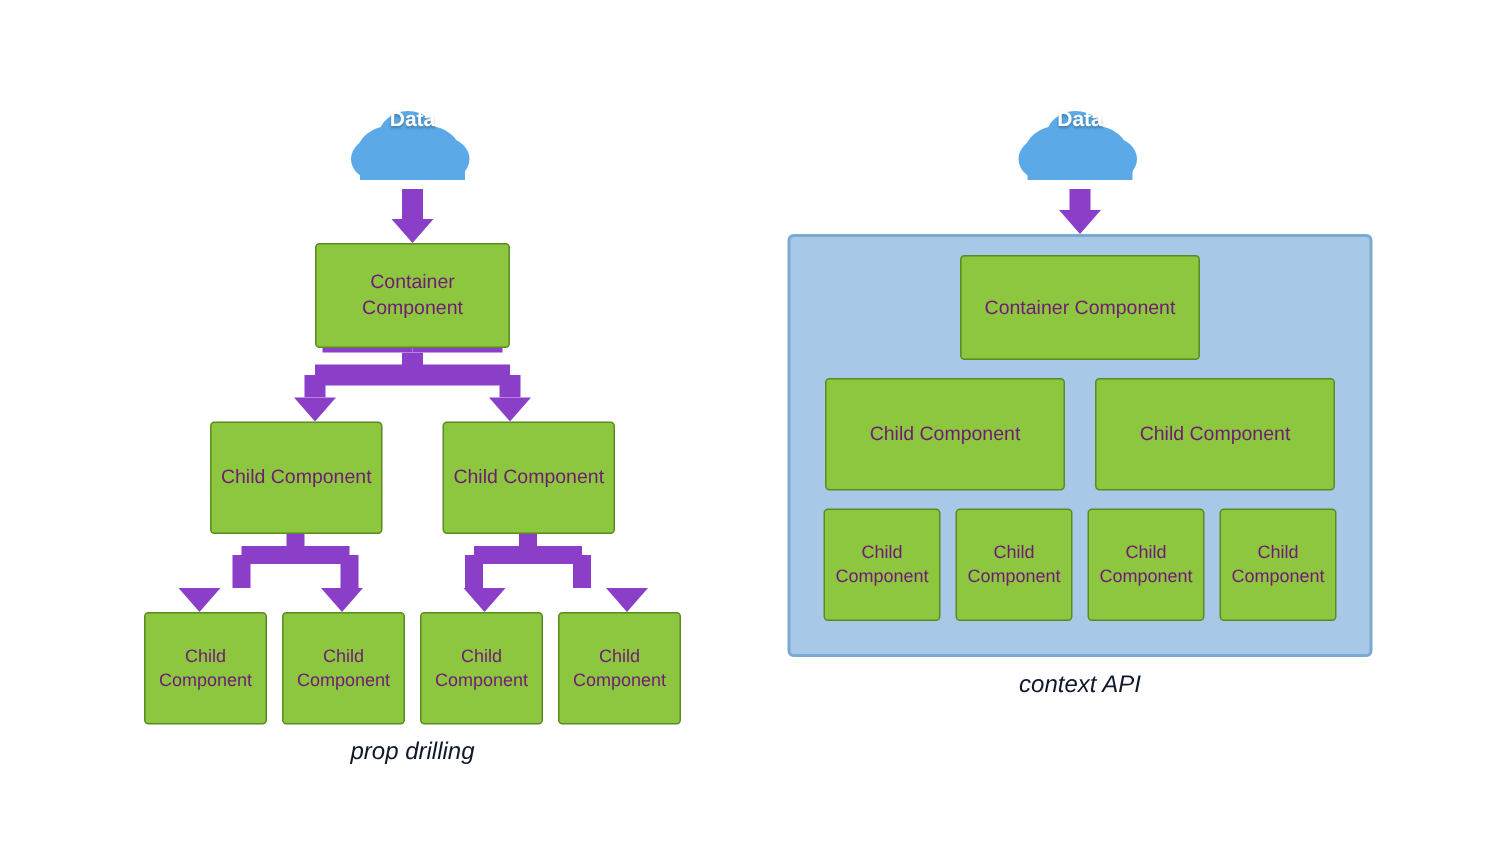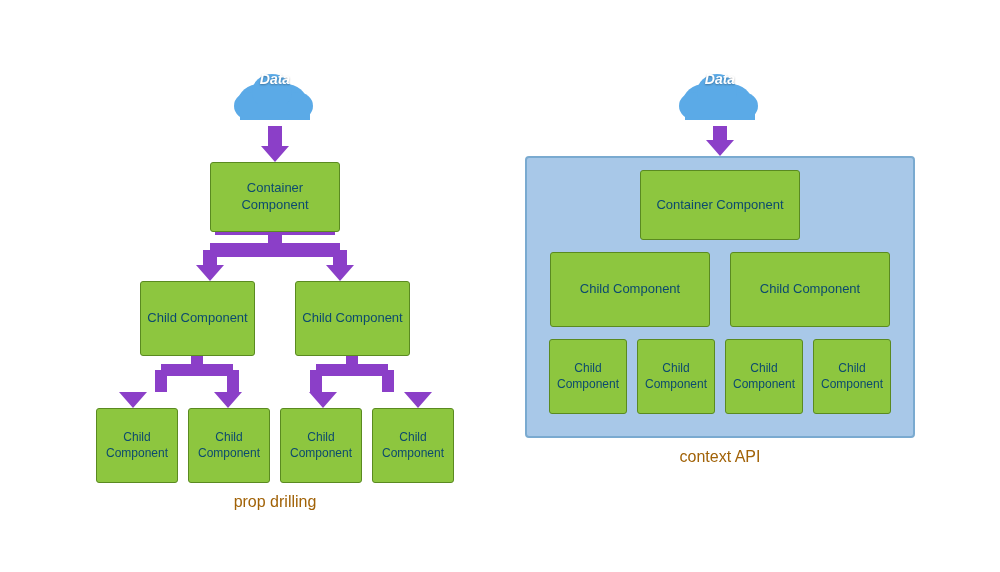--- a/index.html
+++ b/index.html
@@ -21,34 +21,34 @@
       width: 100%;
       padding: 10px 20px;
     }
     .diagram {
       display: flex;
       flex-direction: column;
       align-items: center;
       gap: 0;
     }
     .diagram-label {
+      font-style: italic;
       font-size: 16px;
-      color: #a16207;
+      color: #0f172a;
       margin-top: 10px;
       text-align: right;
     }
 
     
     .cloud-wrap {
       position: relative;
       width: 90px;
       height: 65px;
       display: flex;
       align-items: center;
-      font-style: italic;
     }
     .cloud-svg {
       width: 90px;
       height: 60px;
     }
     .cloud-label {
       position: absolute;
       top: 10px;
       left: 0; right: 0;
       text-align: center;
@@ -62,21 +62,21 @@
     
     .green-box {
       background: #8dc63f;
       border: 1.5px solid #5a8a20;
       border-radius: 3px;
       display: flex;
       align-items: center;
       justify-content: center;
       text-align: center;
       font-size: 13px;
-      color: #0c4a6e;
+      color: #701a75;
       line-height: 1.3;
     }
 
     
     .arrow-down {
       display: flex;
       flex-direction: column;
       align-items: center;
     }
     .arrow-shaft {

